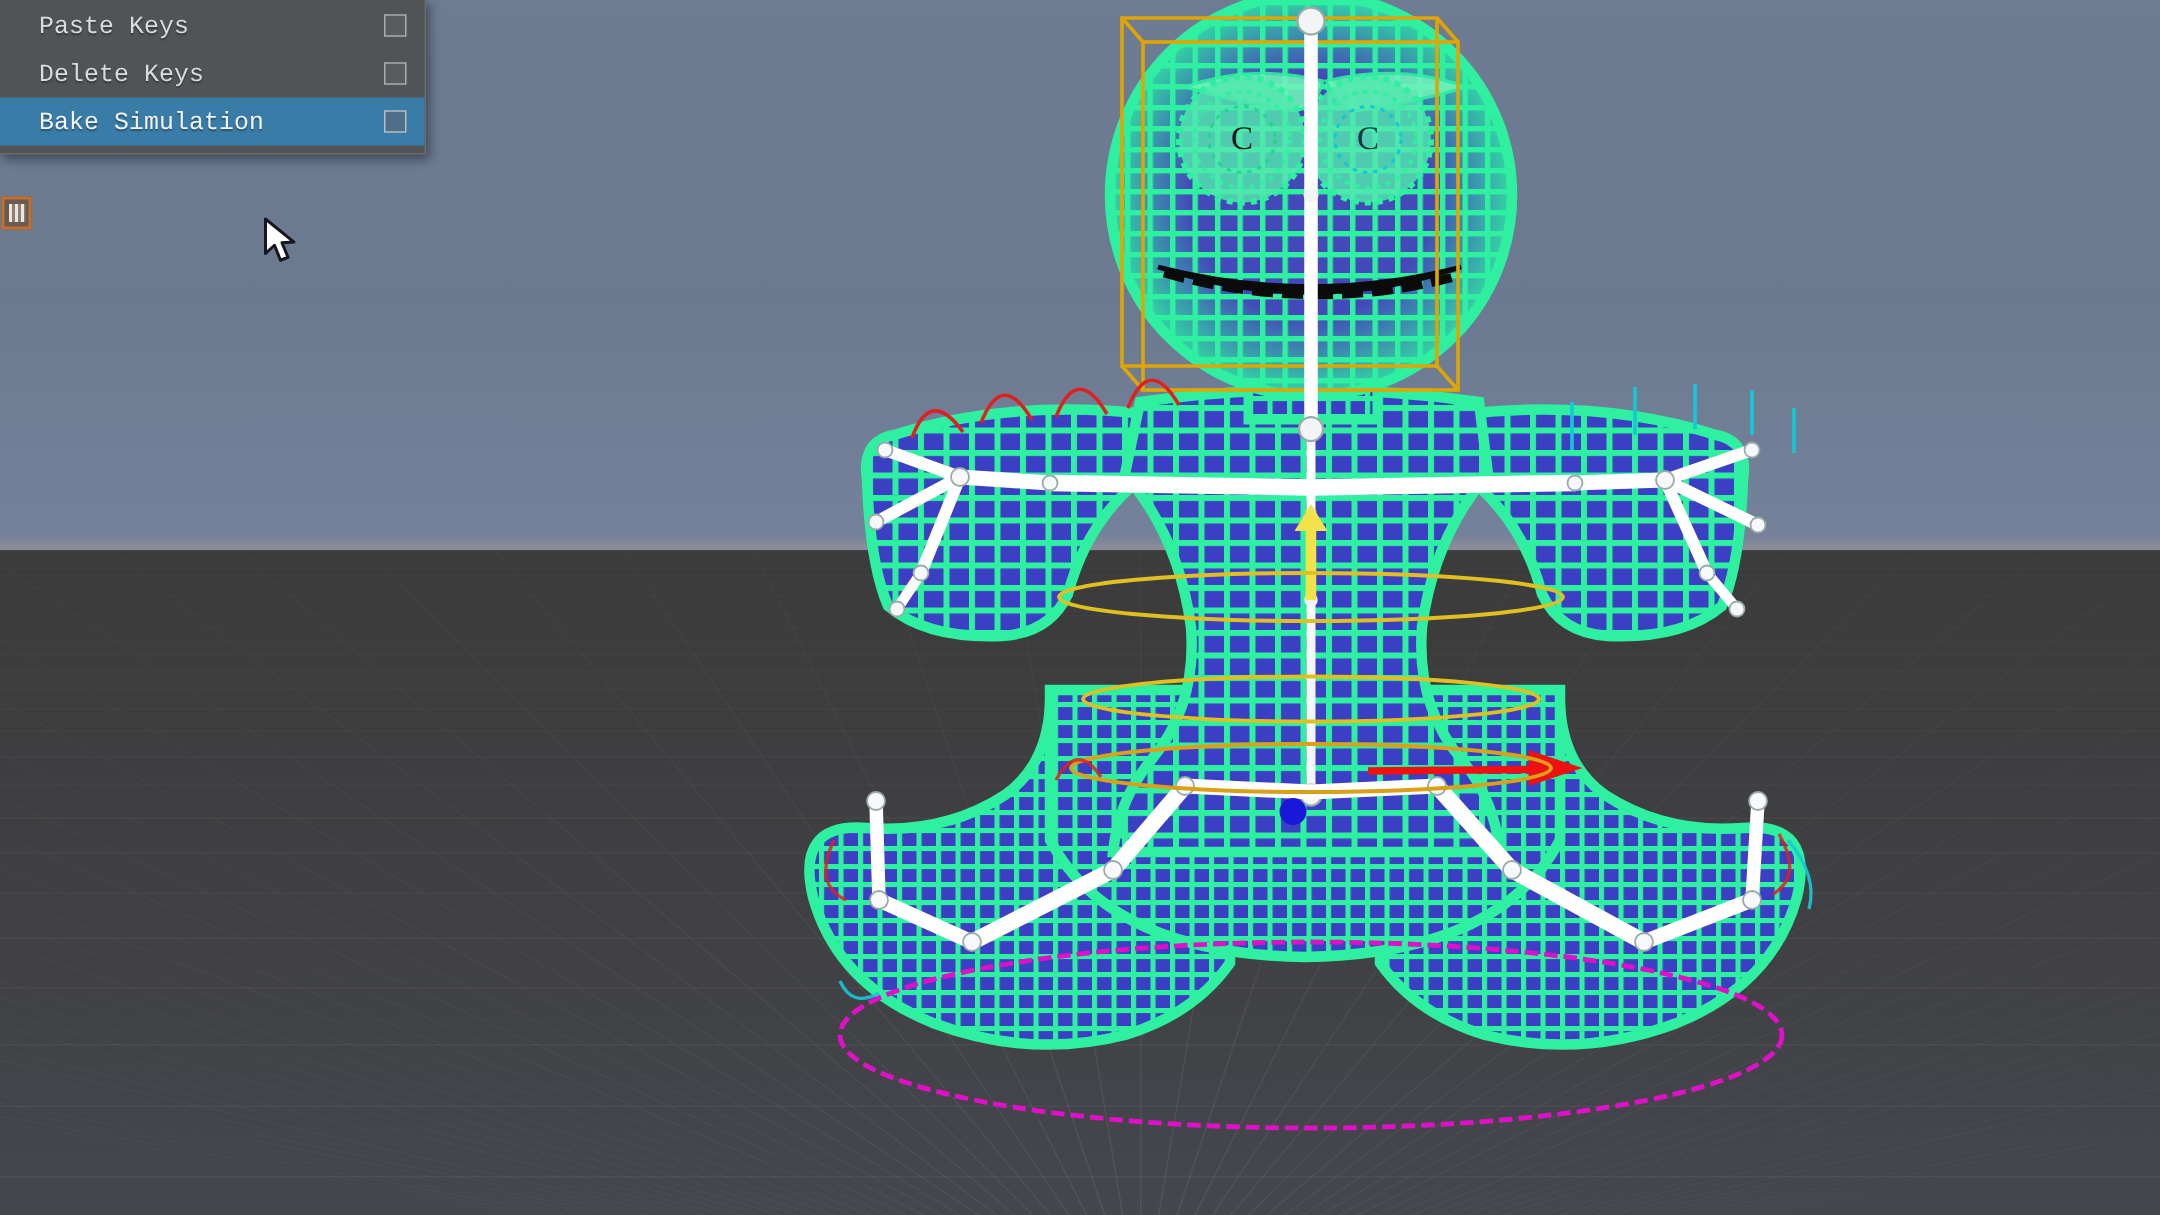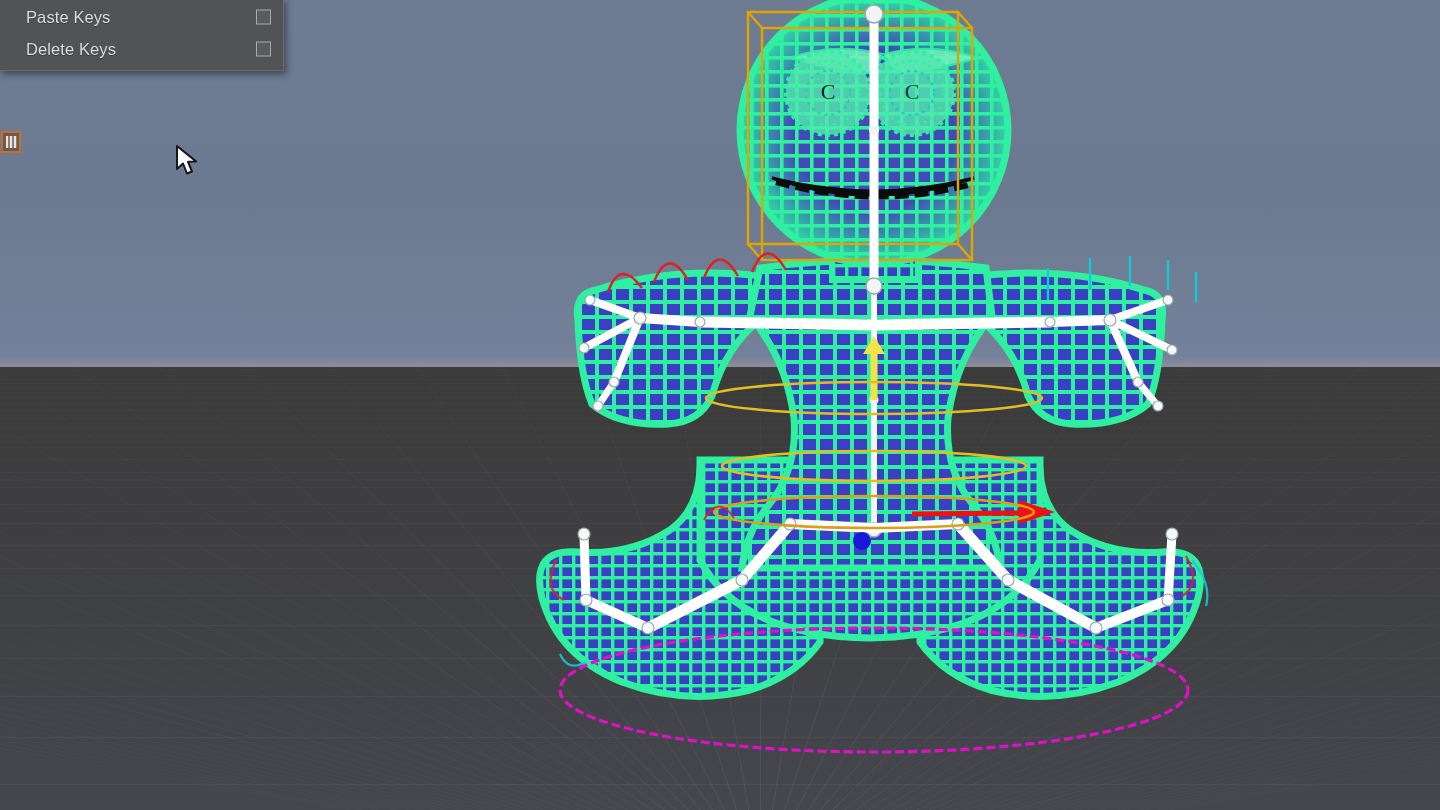--- a/index.html
+++ b/index.html
@@ -25,21 +25,21 @@
           transform-origin:50% 0;}
 
   
   #character{position:absolute;left:0;top:0;width:1440px;height:810px;}
   #character svg{position:absolute;left:0;top:0;}
 
   
   #menu{position:absolute;left:0;top:-1px;width:283px;
         background:#525355;border:1px solid #6a6b6d;border-top:none;border-left:none;
         box-shadow:2px 3px 7px rgba(0,0,0,.45);
-        padding-top:2px;padding-bottom:5px;}
+        padding-top:2px;padding-bottom:5px;font-family:Liberation Mono, monospace;}
   .menu-row{position:relative;display:flex;align-items:center;height:32px;
             padding-left:26px;box-sizing:border-box;}
   .menu-row.sel{background:#3a7ca8;}
   .menu-label{font-size:16.5px;color:#d8dce0;letter-spacing:.1px;
               text-shadow:0 1px 1px rgba(0,0,0,.35);white-space:nowrap;}
   .menu-row.sel .menu-label{color:#f2f5f8;}
   .optbox{position:absolute;right:12px;top:50%;transform:translateY(-50%);
           width:15px;height:15px;border:1.6px solid #a9abae;
           background:#5a5b5d;box-sizing:border-box;}
   .menu-row.sel .optbox{border-color:#b6bcc2;background:#4e6f88;}
@@ -412,20 +412,24 @@
       <span class="optbox"></span>
     </div>
 
     <div class="menu-row">
       <span class="menu-label">Delete Keys</span>
       <span class="optbox"></span>
     </div>
 
 
 
+    <div class="menu-row sel">
+      <span class="menu-label">Bake Simulation</span>
+      <span class="optbox"></span>
+    </div>
   </div>
 
   <div class="gutter-icon">
     <i></i>
   </div>
 
   <div id="cursor">
     <svg width="26" height="34" viewBox="0 0 26 34">
       <path d="M2 2 L2 25 L8 19.5 L12 29.5 L17 27.5 L13 17.8 L21 17.4 Z" fill="#ffffff" stroke="#15171a" stroke-width="2" stroke-linejoin="round"></path>
     </svg>

